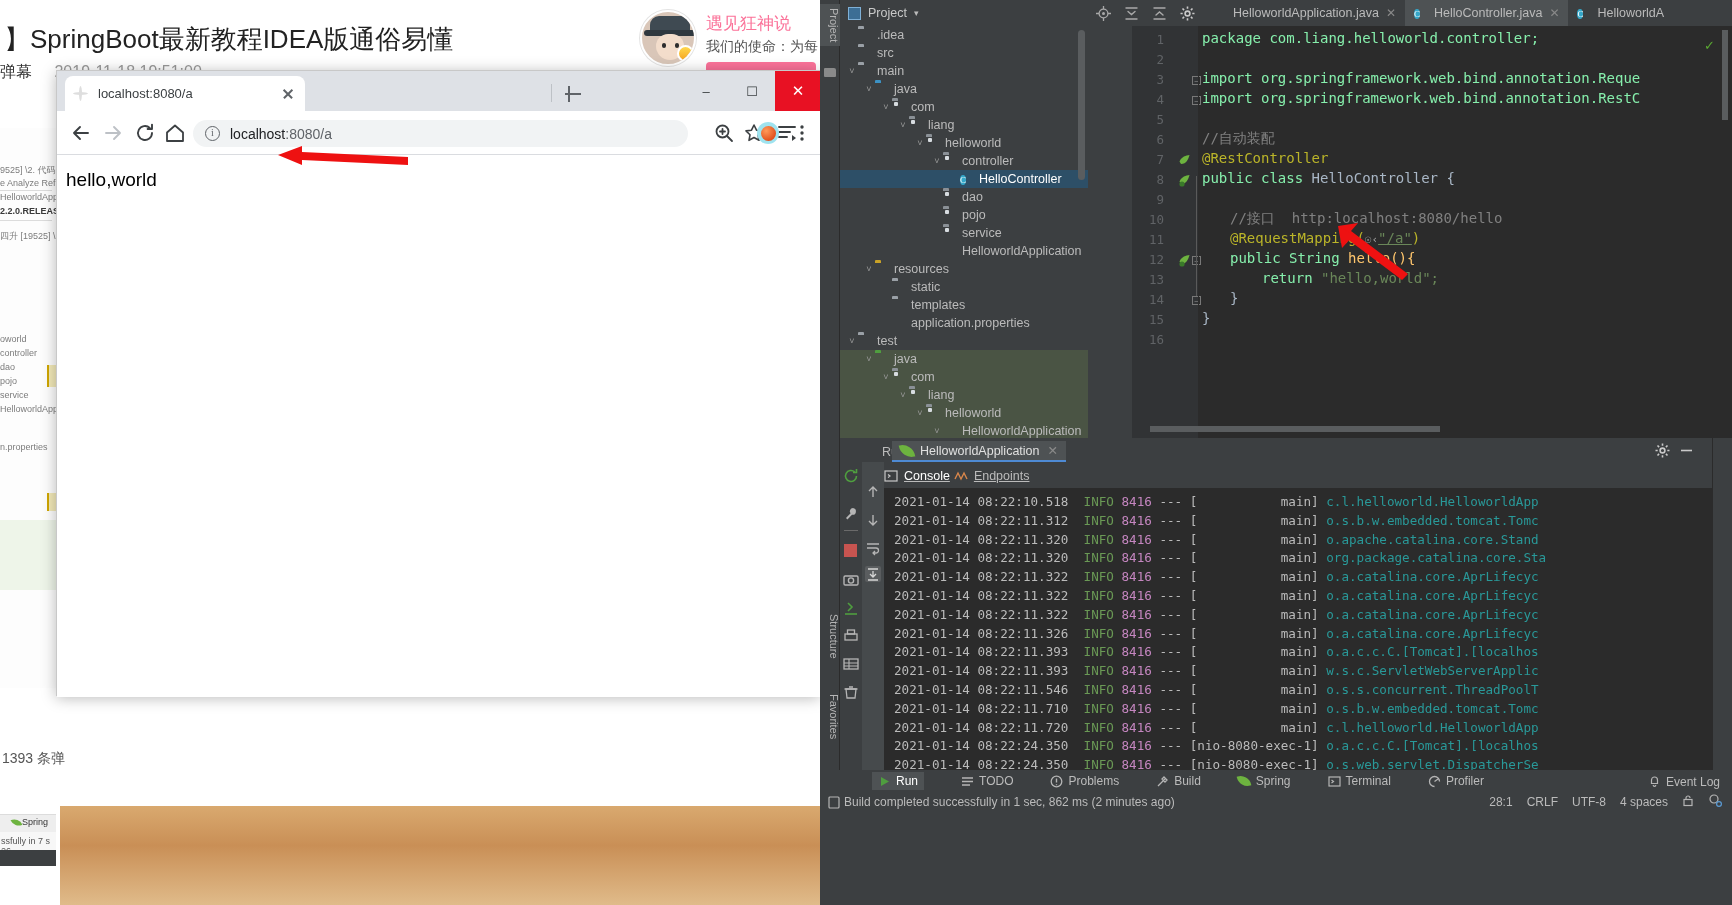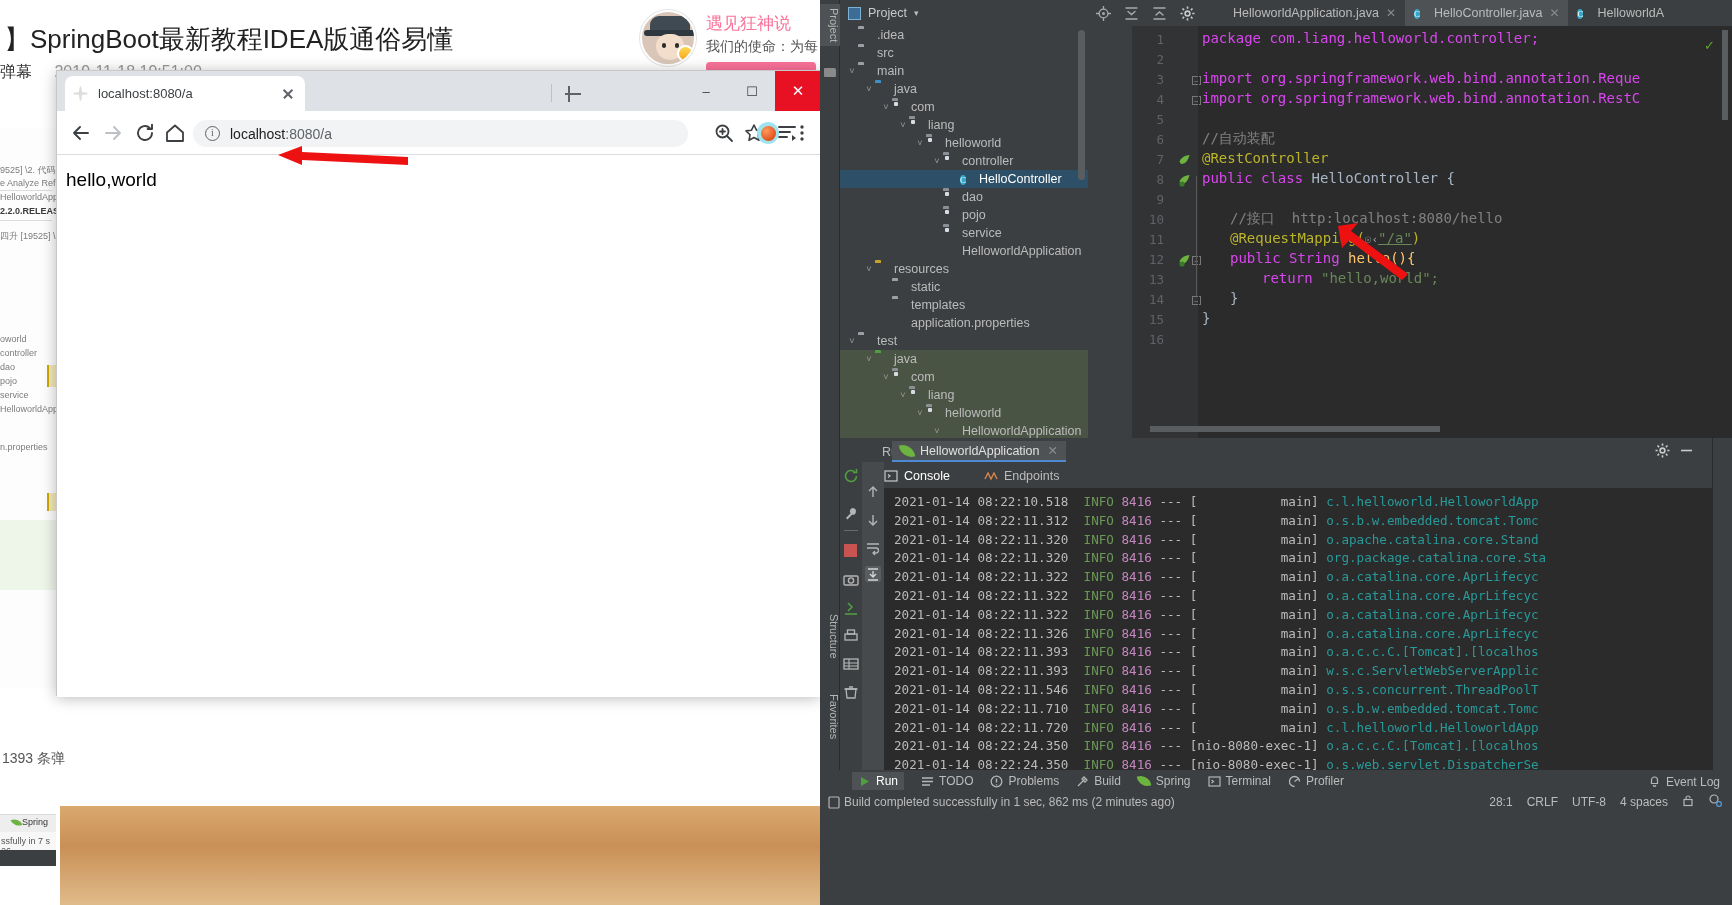--- a/index.html
+++ b/index.html
@@ -235,21 +235,21 @@
   .lineno { position:absolute; right:34px; font-size:12.5px; color:#606366;
     font-family:"DejaVu Sans Mono", monospace; text-align:right; width:20px; }
   .gmark { position:absolute; left:46px; width:13px; height:13px; }
   .fold { position:absolute; left:60px; width:9px; height:9px;
     border:1px solid #787878; color:#999; font-size:7px; line-height:7px;
     text-align:center; }
   .foldline { position:absolute; left:64px; width:1px; background:#5a5a5a; }
   .codearea { position:absolute; left:66px; top:0; right:0; height:412px;
     font-family:"DejaVu Sans Mono", monospace; font-size:14px; overflow:hidden; }
   .cline { position:absolute; left:4px; white-space:pre; }
-  .c-kw     { color:#d946ef; }
+  .c-kw     { color:#86efac; }
   .c-ann    { color:#bbb529; }
   .c-cmt    { color:#808080; }
   .c-str    { color:#6a8759; }
   .c-txt    { color:#a9b7c6; }
   .c-fn     { color:#ffc66d; }
   .c-link   { color:#6a8759; text-decoration:underline; }
   .edit-check { position:absolute; left:884px; top:38px; color:#5aa832; font-size:13px; }
   .edit-vscroll { position:absolute; left:902px; top:30px; width:6px; height:90px;
     background:#5a5d5f; }
   .edit-hscroll { position:absolute; left:330px; top:426px; width:290px; height:6px;
@@ -269,21 +269,21 @@
   .run-conf { position:absolute; left:52px; top:3px; height:21px; display:flex;
     align-items:center; padding:0 8px; background:#4e5254; font-size:12.5px;
     color:#e0e0e0; border-bottom:2px solid #4e8ad4; }
   .run-conf .rico { width:14px;height:14px;margin-right:6px;
     background:#6db33f;border-radius:0 13px 0 13px;transform:rotate(-12deg);}
   .run-conf .rclose { margin-left:8px; color:#8a8a8a; }
   .run-gear { position:absolute; right:42px; top:5px; width:15px; height:15px; }
   .run-min  { position:absolute; right:18px; top:5px; width:15px; height:15px; }
 
   .run-subtabs { position:absolute; left:44px; top:26px; height:24px; display:flex;
-    align-items:center; gap:34px; }
+    align-items:center; gap:4px;text-decoration:underline; }
   .subtab { display:flex; align-items:center; font-size:12.5px; color:#bbb; }
   .subtab.active { color:#ffffff; }
   .subtab .sico { width:14px; height:14px; margin-right:6px; }
 
   .run-sidebar { position:absolute; left:0px; top:24px; width:44px; height:308px;
     background:#3c3f41; }
   .run-sidebar2 { position:absolute; left:22px; top:24px; width:22px; height:308px;
     background:#464a4c; }
   .sb-ico { position:absolute; width:16px; height:16px; }
 
@@ -295,21 +295,21 @@
   .lg-info  { color:#6a9955; }
   .lg-pid   { color:#c586c0; }
   .lg-dash  { color:#bbbbbb; }
   .lg-thread{ color:#bbbbbb; }
   .lg-logger{ color:#299999; }
 
   
   .idea-bottom { position:absolute; left:0; top:770px; width:912px; height:22px;
     background:#3c3f41; display:flex; align-items:center; padding-left:32px; gap:17px;}
   .btab { display:flex; align-items:center; font-size:12px; color:#bbb;
-    white-space:nowrap; }
+    white-space:nowrap;margin-left:20px; }
   .btab.active { background:#4e5254; padding:2px 6px; color:#fff; }
   .btab .bico { margin-right:5px; width:13px; height:13px; }
   .event-log { position:absolute; right:12px; top:4px; display:flex;
     align-items:center; font-size:12px; color:#bbb; }
 
   .idea-status { position:absolute; left:0; top:792px; width:912px; height:20px;
     background:#3c3f41; display:flex; align-items:center; padding-left:24px;
     font-size:12px; color:#bbb; }
   .st-right { position:absolute; right:10px; top:0; height:20px; display:flex;
     align-items:center; gap:14px; font-size:12px; color:#bbb; }

